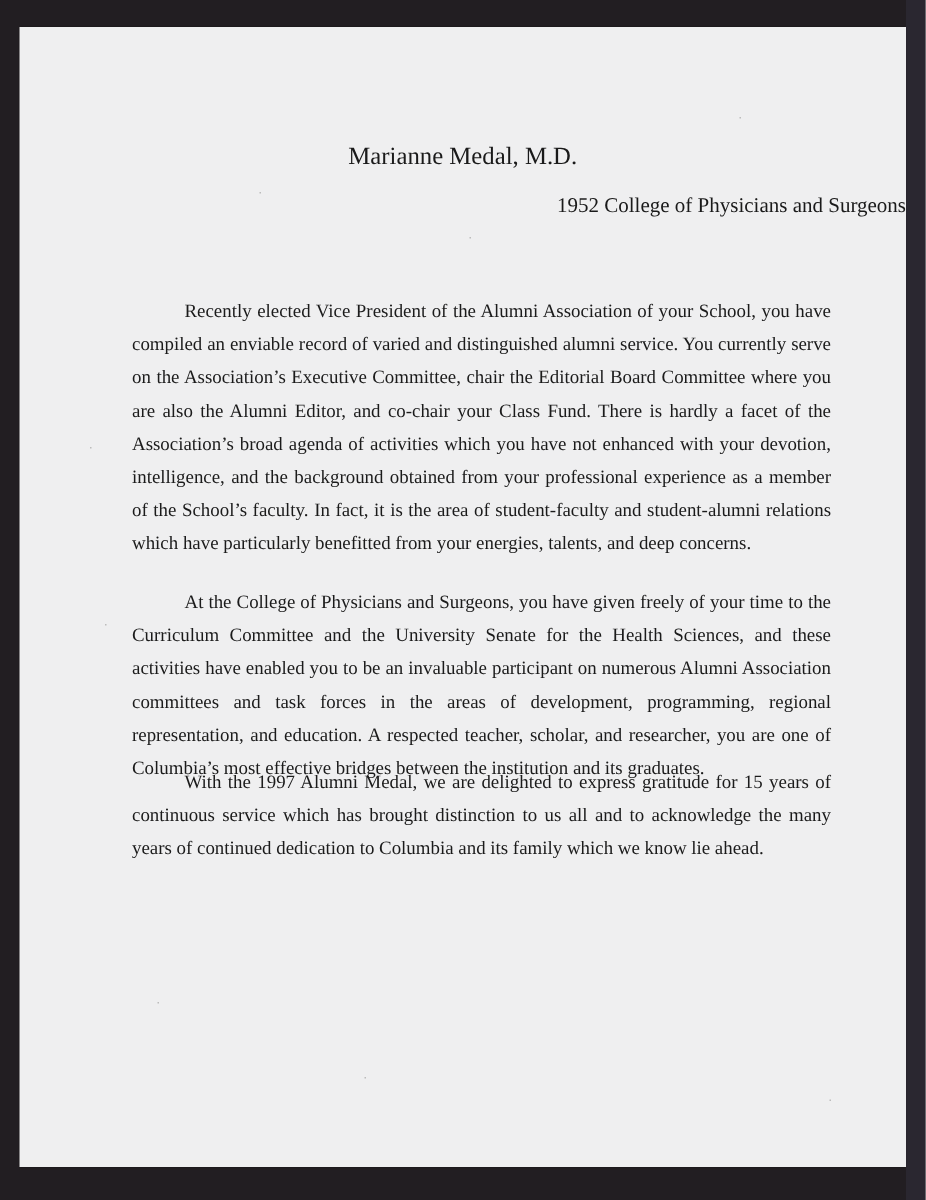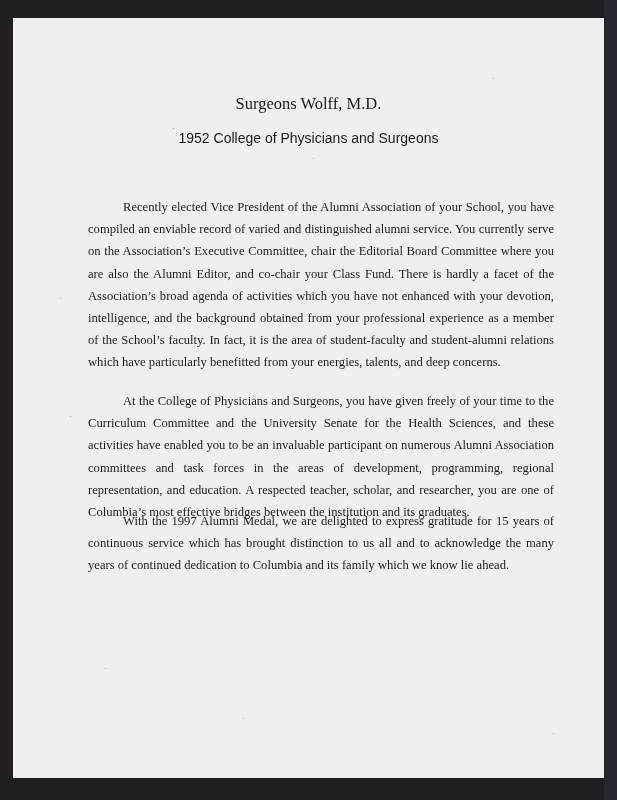--- a/index.html
+++ b/index.html
@@ -47,22 +47,22 @@
       font-size: 16.5px;
       color: #1a1a1a;
       margin: 0;
       font-weight: normal;
     }
     .subtitle {
       position: absolute;
       left: 0;
       width: 591px;
       top: 112px;
-      text-align: center;
-      font-family: Liberation Sans, sans-serif;
+      text-align: right;
+      font-family: Liberation Serif, serif;
       font-size: 14px;
       color: #1a1a1a;
       margin: 0;
       font-weight: normal;
     }
     .body-text {
       position: absolute;
       left: 75px;
       width: 466px;
       font-family: "Liberation Serif", serif;
@@ -88,19 +88,19 @@
   <div class="speck" style="left:300px;top:140px;"></div>
   <div class="speck" style="left:47px;top:280px;"></div>
   <div class="speck" style="left:520px;top:300px;"></div>
   <div class="speck" style="left:57px;top:398px;"></div>
   <div class="speck" style="left:410px;top:470px;"></div>
   <div class="speck" style="left:92px;top:650px;"></div>
   <div class="speck" style="left:540px;top:715px;"></div>
   <div class="speck" style="left:230px;top:700px;"></div>
   <div class="speck" style="left:480px;top:60px;"></div>
 
-  <h1 class="title">Surgeons Wolff, M.D.</h1>
+  <h1 class="title">Marianne Medal, M.D.</h1>
   <h2 class="subtitle">1952 College of Physicians and Surgeons</h2>
 
   <p class="body-text" id="para-1">Recently elected Vice President of the Alumni Association of your School, you have compiled an enviable record of varied and distinguished alumni service.  You currently serve on the Association’s Executive Committee, chair the Editorial Board Committee where you are also the Alumni Editor, and co-chair your Class Fund.  There is hardly a facet of the Association’s broad agenda of activities which you have not enhanced with your devotion, intelligence, and the background obtained from your professional experience as a member of the School’s faculty.  In fact, it is the area of student-faculty and student-alumni relations which have particularly benefitted from your energies, talents, and deep concerns.</p>
   <p class="body-text" id="para-2">At the College of Physicians and Surgeons, you have given freely of your time to the Curriculum Committee and the University Senate for the Health Sciences, and these activities have enabled you to be an invaluable participant on numerous Alumni Association committees and task forces in the areas of development, programming, regional representation, and education.  A respected teacher, scholar, and researcher, you are one of Columbia’s most effective bridges between the institution and its graduates.</p>
   <p class="body-text" id="para-3">With the 1997 Alumni Medal, we are delighted to express gratitude for 15 years of continuous service which has brought distinction to us all and to acknowledge the many years of continued dedication to Columbia and its family which we know lie ahead.</p>
 </div>
 
 </body></html>

